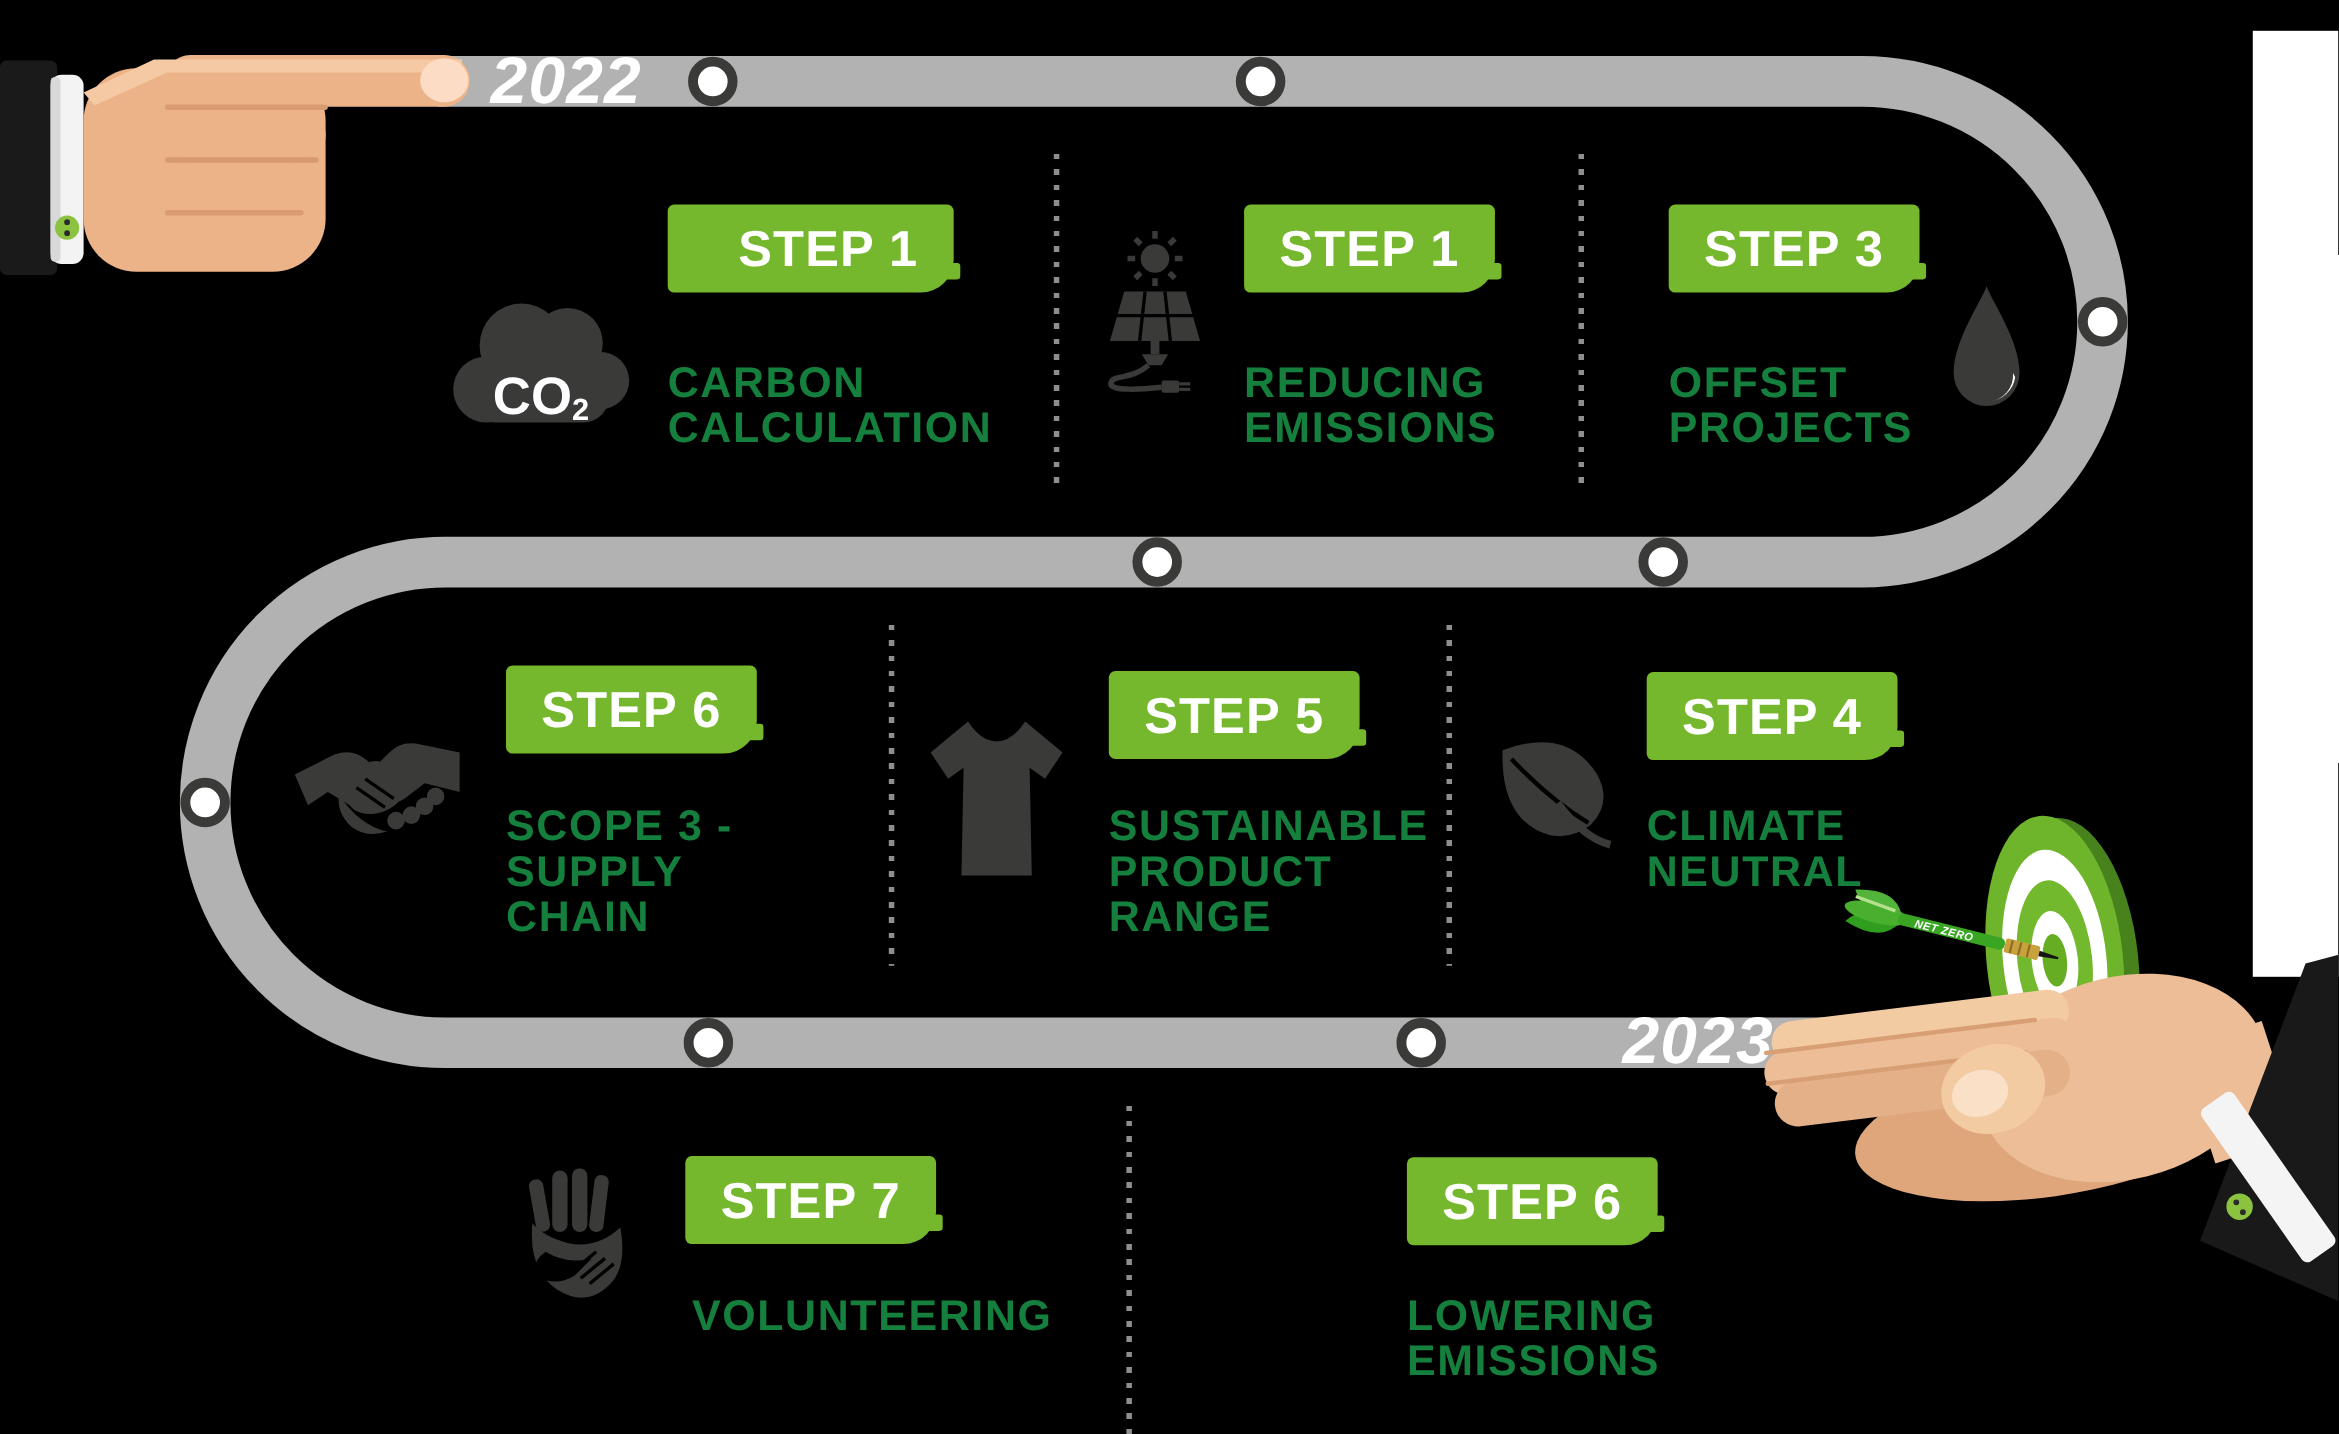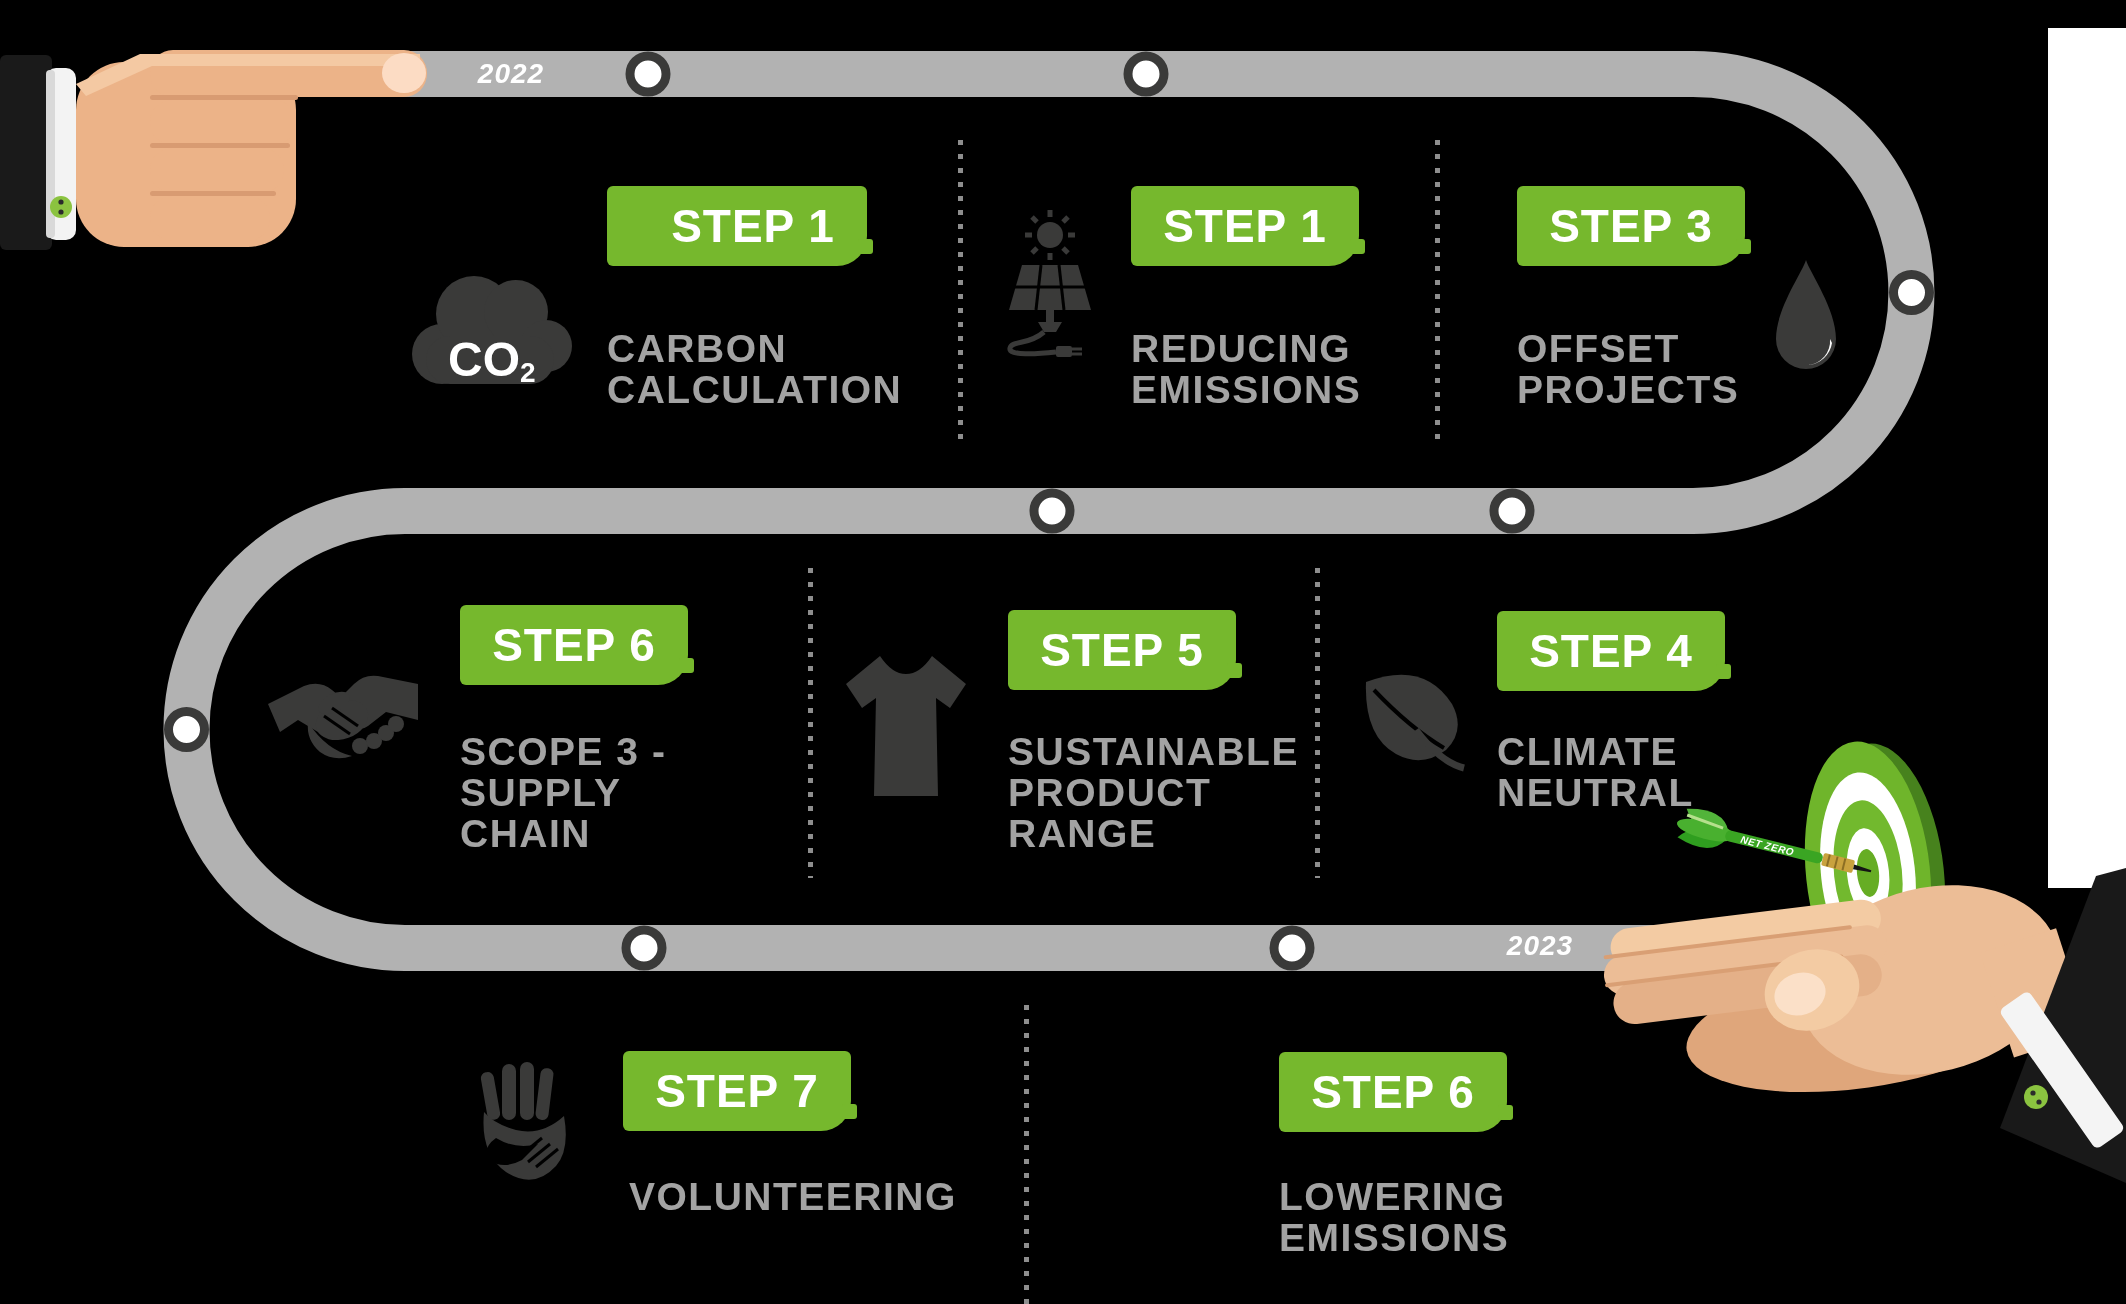--- a/index.html
+++ b/index.html
@@ -8,21 +8,21 @@
     font-family:"Liberation Sans", sans-serif;
   }
   .abs{position:absolute;}
   svg{display:block;}
   
   .road-svg{position:absolute;left:0;top:0;z-index:2;}
   
   .white-strip{left:2048px;top:28px;width:78px;height:860px;background:#ffffff;z-index:1;}
   
   .year{
-    z-index:3;color:#ffffff;font-style:italic;font-weight:900;font-size:28px;
+    z-index:3;color:#ffffff;font-style:italic;font-weight:900;font-size:60px;
     text-align:center;line-height:46px;letter-spacing:1px;
   }
   .year-start{left:446px;top:51px;width:130px;height:46px;}
   .year-end{left:1475px;top:923px;width:130px;height:46px;}
   
   .divider{
     z-index:3;width:5px;
     background-image:repeating-linear-gradient(to bottom,#8e8e8e 0 5px,transparent 5px 14px);
   }
   .div1{left:958px;top:140px;height:305px;}
@@ -39,21 +39,21 @@
   }
   .badge::after{
     content:"";position:absolute;right:-6px;bottom:12px;width:15px;height:15px;
     background:#76b82d;border-radius:3px;
   }
   .b1{left:607px;top:186px;padding-left:32px;} .b2{left:1131px;top:186px;} .b3{left:1517px;top:186px;}
   .b6{left:460px;top:605px;} .b5{left:1008px;top:610px;} .b4{left:1497px;top:611px;}
   .b7{left:623px;top:1051px;} .b8{left:1279px;top:1052px;}
   
   .step-label{
-    z-index:4;color:#a3a3a3;font-weight:700;font-size:39px;line-height:41px;letter-spacing:1.5px;
+    z-index:4;color:#15803d;font-weight:700;font-size:39px;line-height:41px;letter-spacing:1.5px;
     white-space:nowrap;
   }
   .l1{left:607px;top:328px;} .l2{left:1131px;top:328px;} .l3{left:1517px;top:328px;}
   .l6{left:460px;top:731px;} .l5{left:1008px;top:731px;} .l4{left:1497px;top:731px;}
   .l7{left:629px;top:1176px;} .l8{left:1279px;top:1176px;}
   
   .icon{z-index:4;}
   .icon-co2{left:400px;top:252px;width:175px;height:155px;}
   .icon-solar{left:998px;top:208px;width:100px;height:152px;}
   .icon-drop{left:1768px;top:255px;width:76px;height:126px;}

